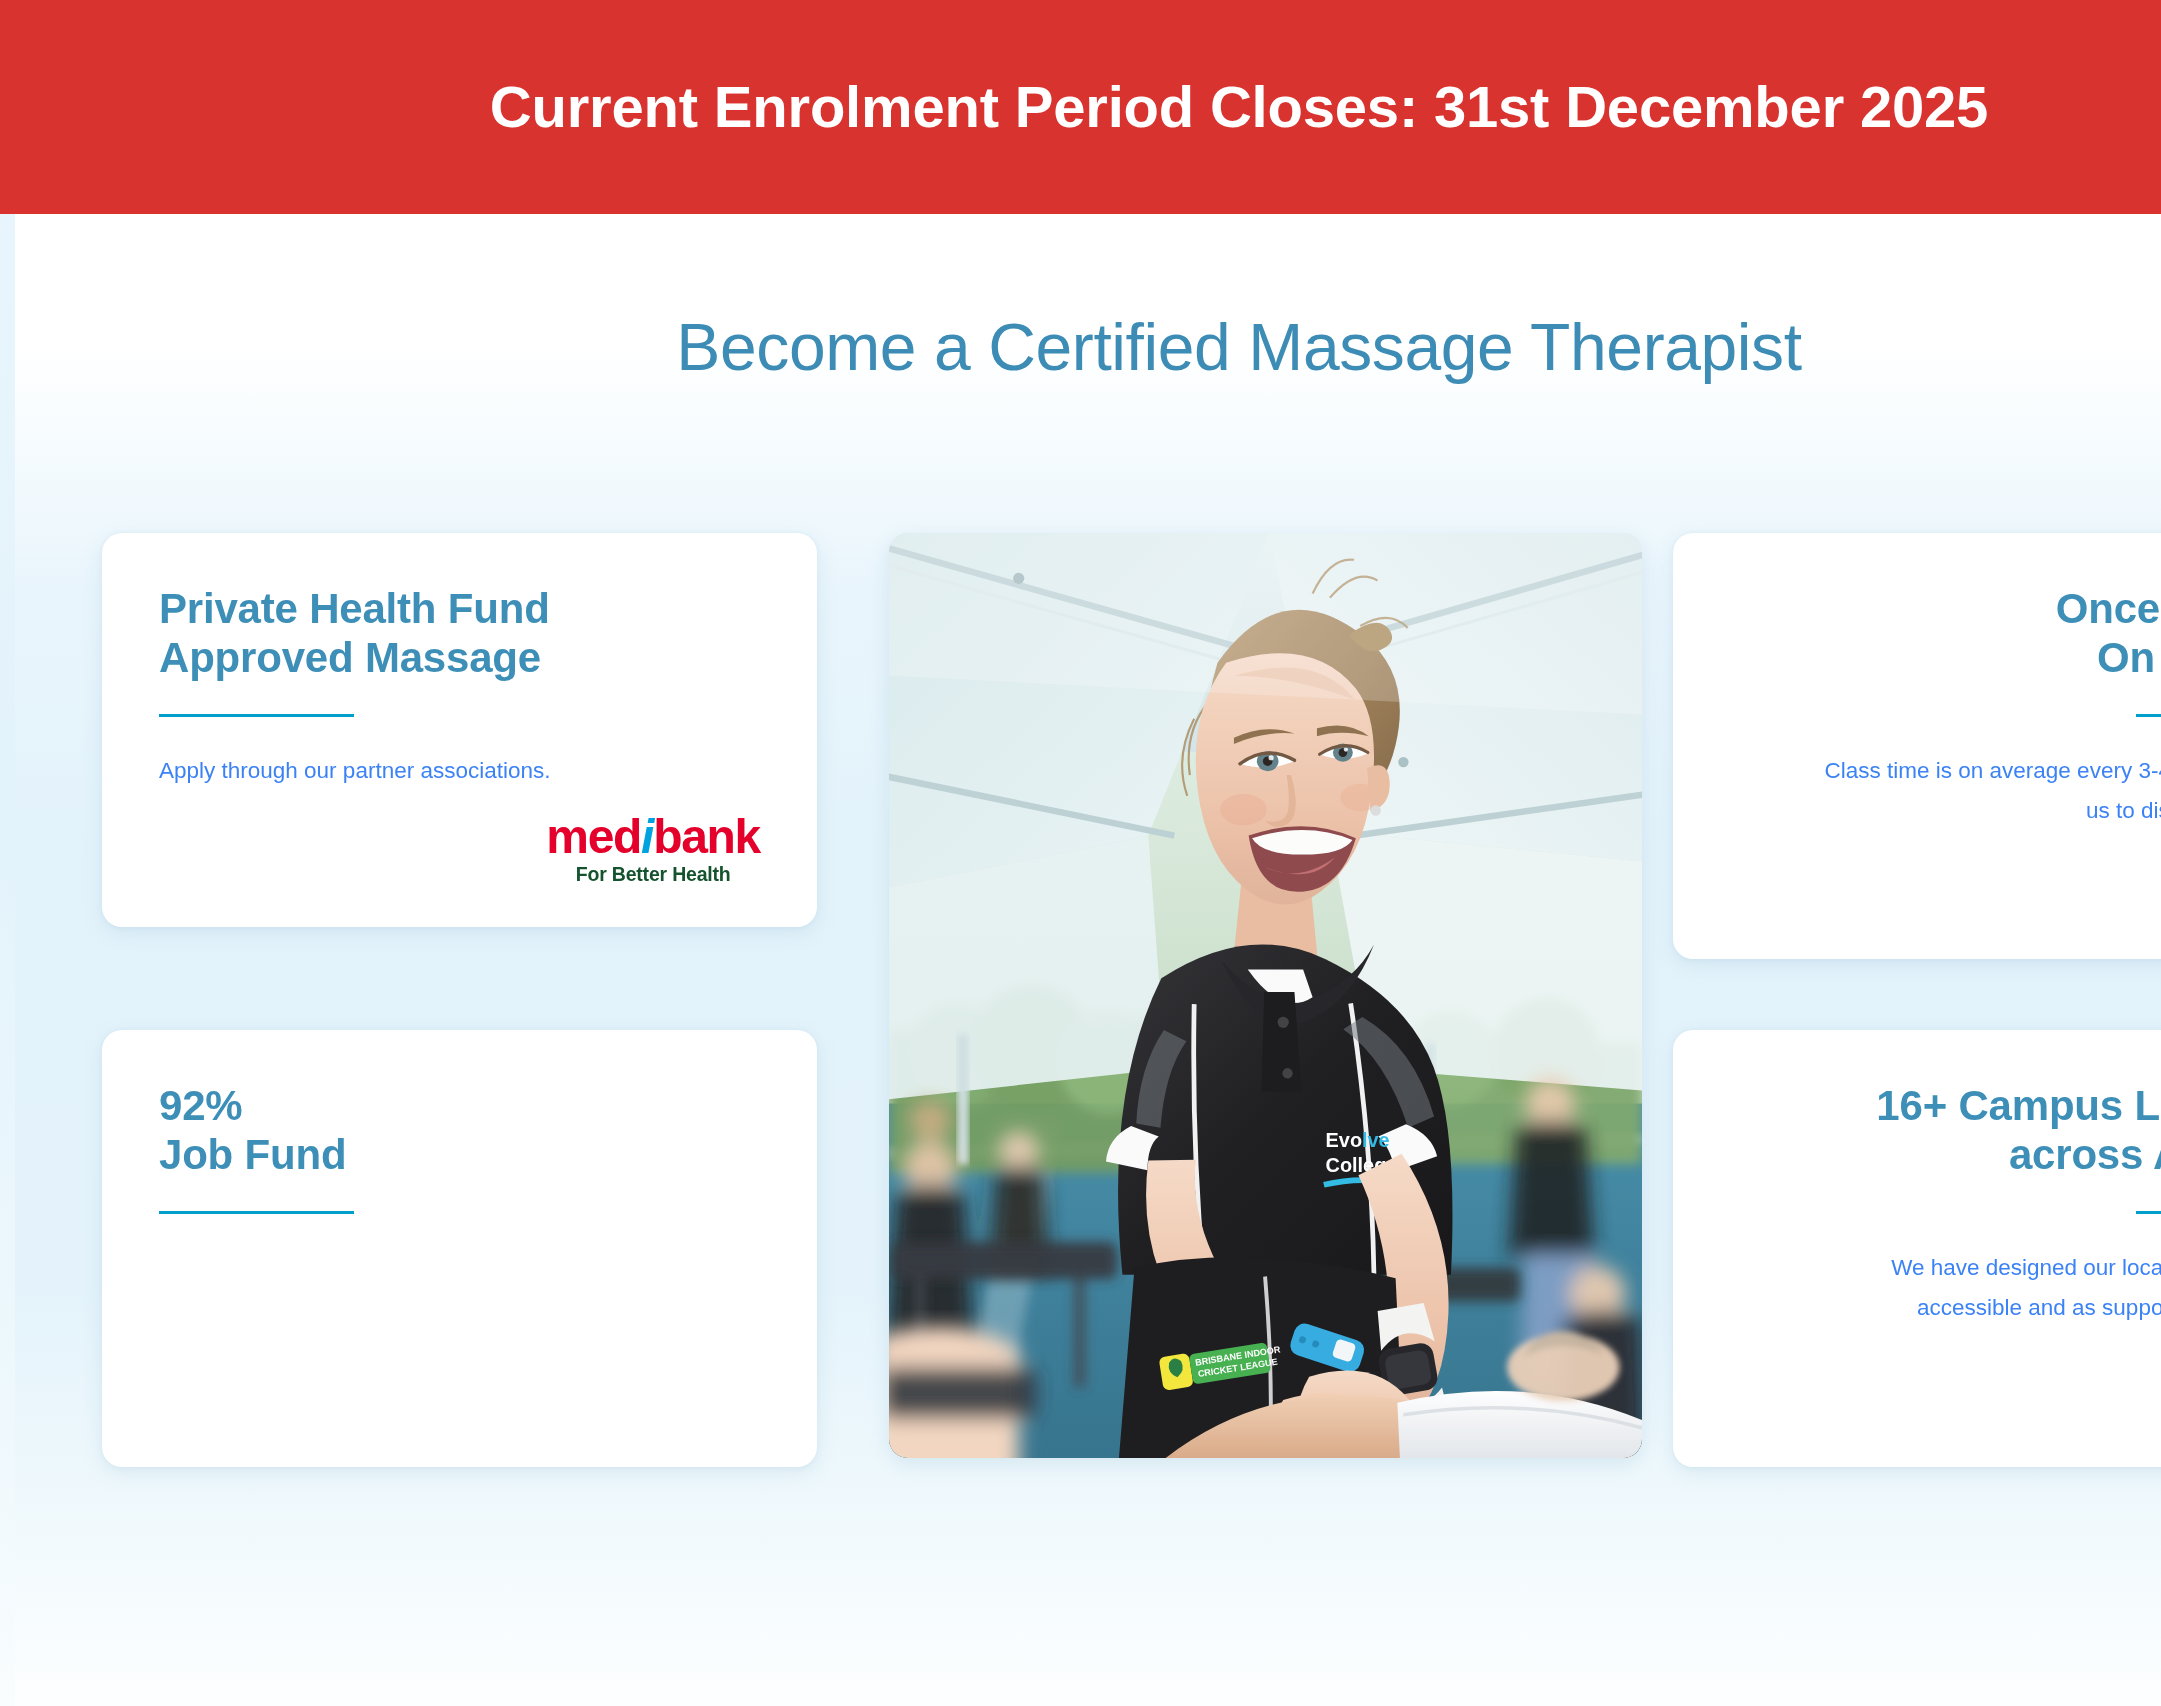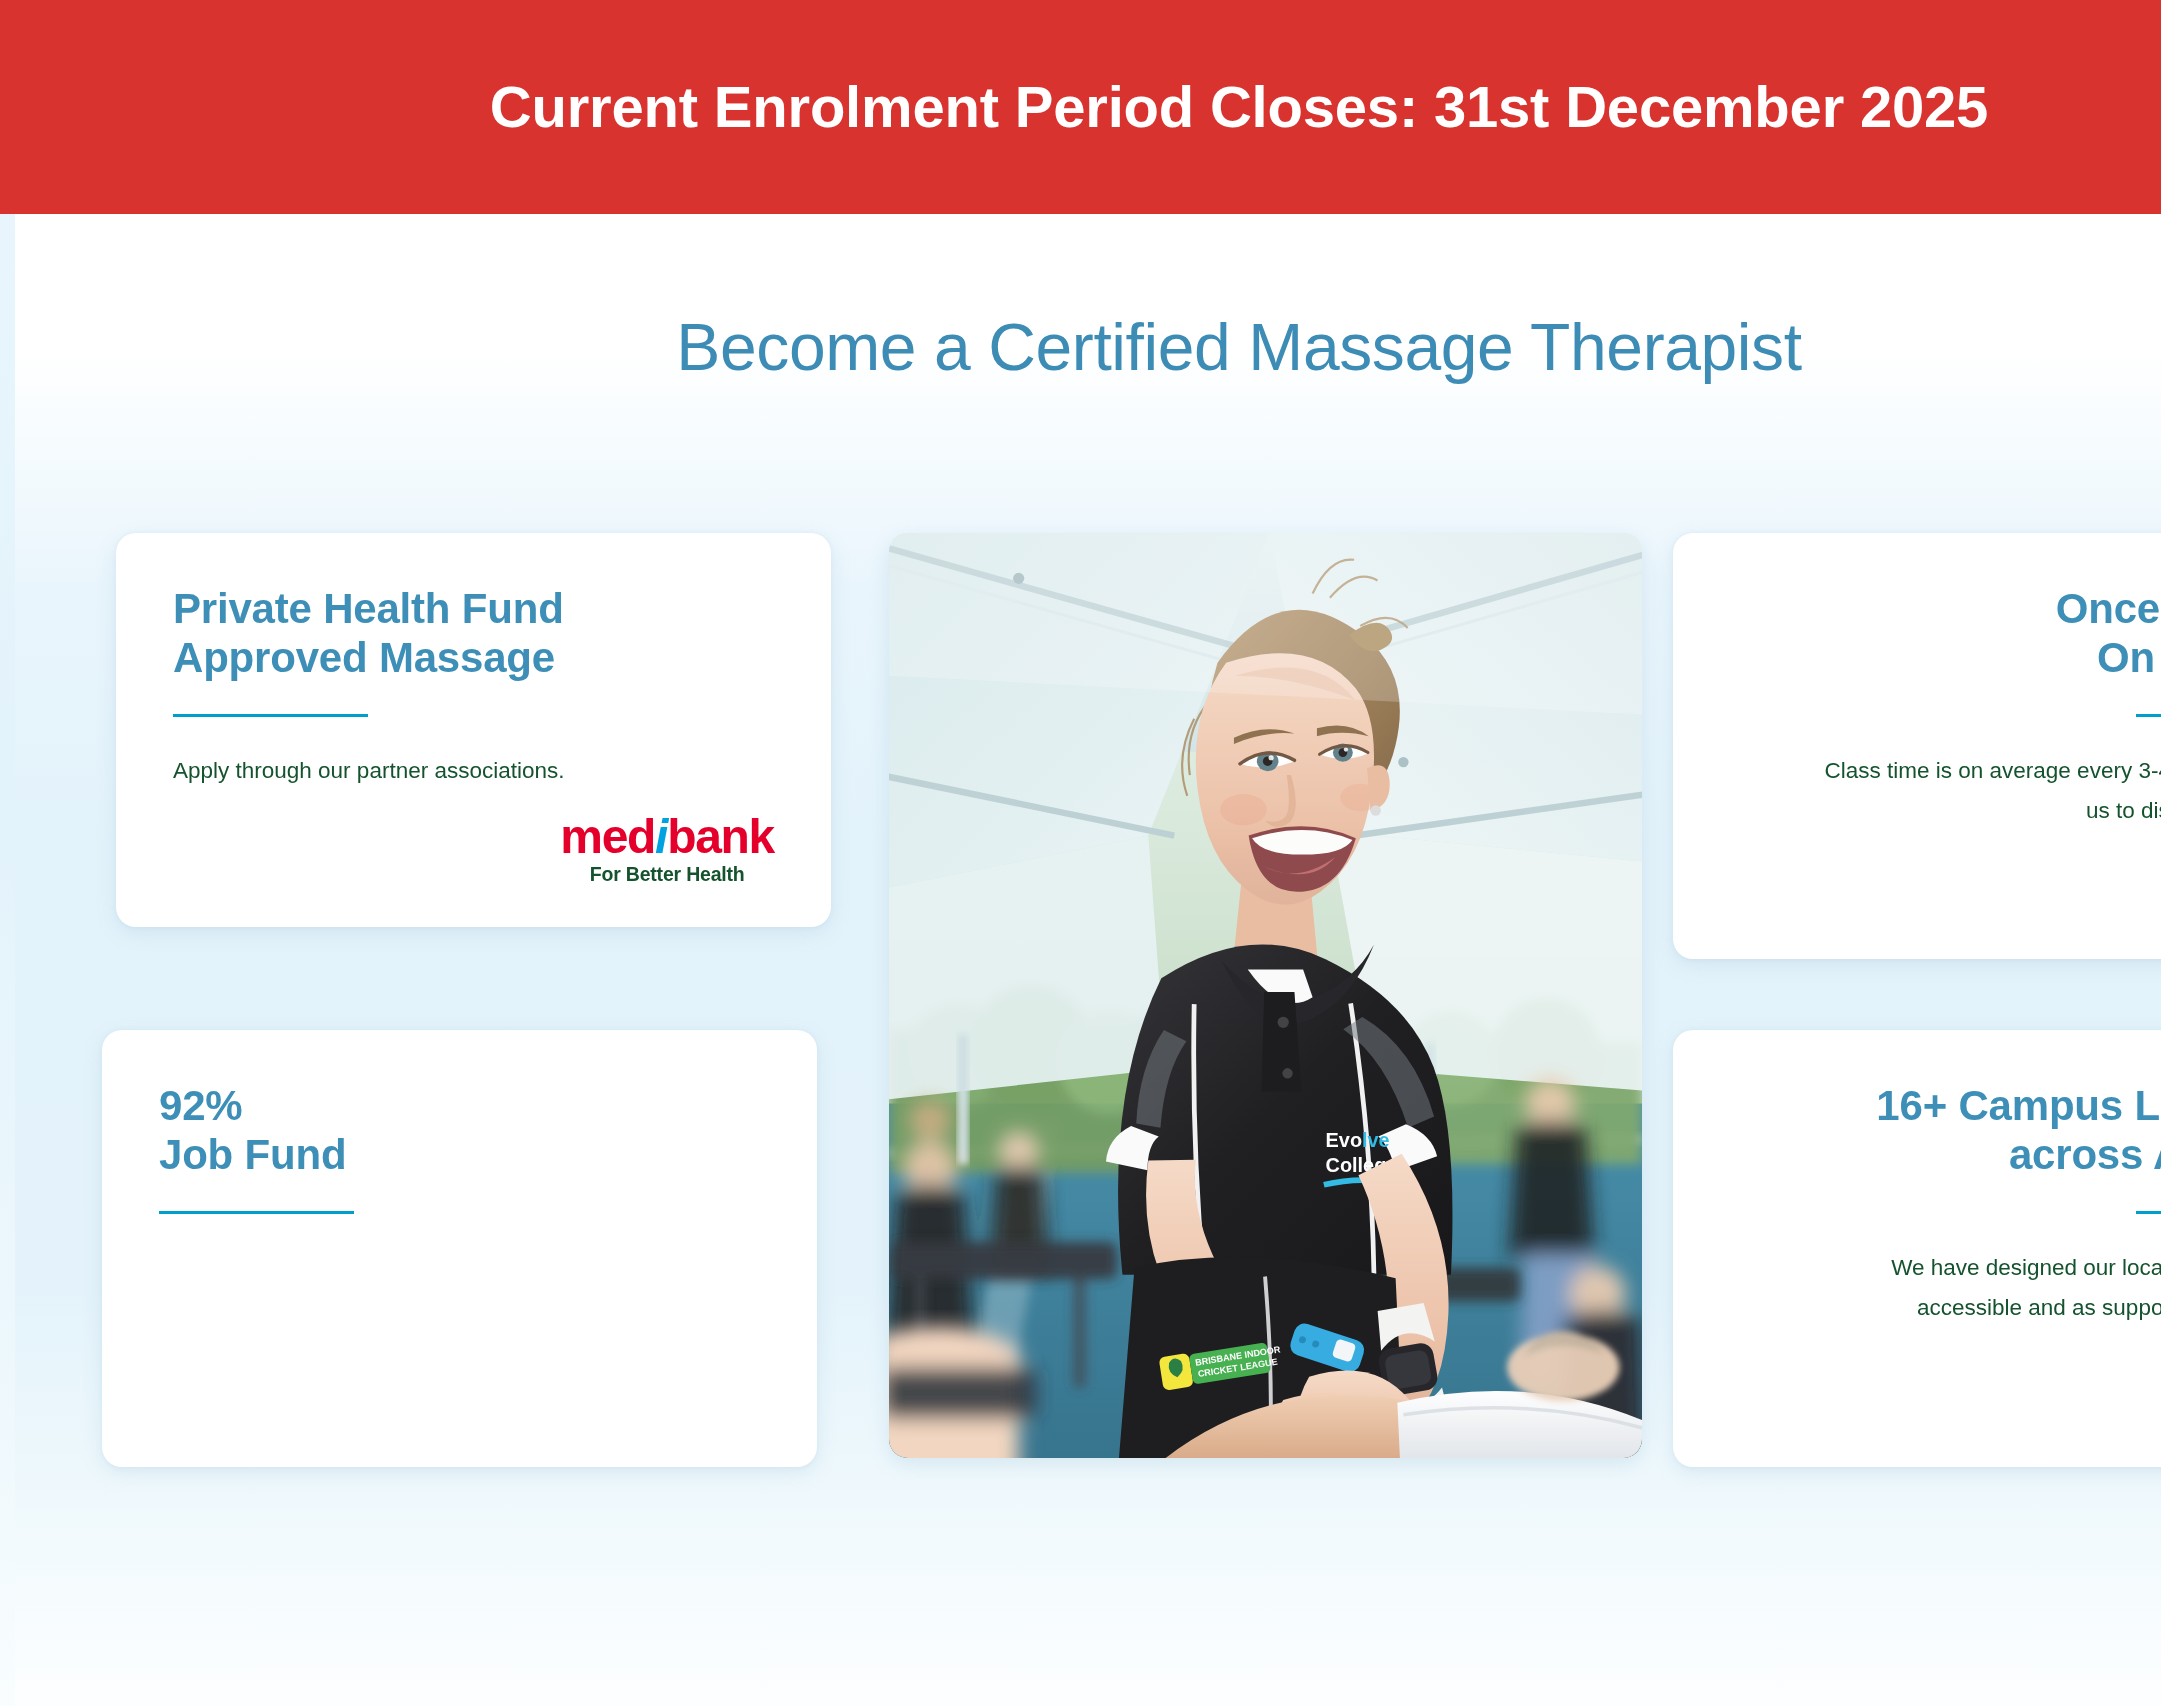--- a/index.html
+++ b/index.html
@@ -67,42 +67,42 @@
     position:absolute;
     background:#ffffff;
     border-radius:20px;
     box-shadow:0 6px 20px rgba(120,165,195,0.17), 0 0.9px 4.3px rgba(120,165,195,0.10);
     padding:51px 57px 43px 57px;
     display:flex; flex-direction:column;
   }
   .card.left   { width:715px; }
   .card.right  { width:715px; align-items:flex-end; text-align:right; }
 
-  .card-tl { left:14px;     top:0;     height:394px; }
+  .card-tl { left:0;     top:0;     height:394px; }
   .card-bl { left:0;     top:497px; height:437px; }
   .card-tr { left:1571px; top:0;     height:426px; }
   .card-br { left:1571px; top:497px; height:437px; }
 
   .card-heading{
     color:#3d8fb8;
     font-size:42px;
     font-weight:bold;
     line-height:1.17;
     letter-spacing:-0.2px;
   }
   .card-heading .hl{ display:block; }
 
   .card-divider{
     width:195px; height:3px;
     background:#009fcb;
     margin-top:32px;
   }
 
   .card-body{
-    color:#14532d;
+    color:#3b82f6;
     font-size:22.5px;
     font-weight:400;
     line-height:1.75;
     margin-top:34px;
     max-width:532px;
   }
   .card.right .card-body{ max-width:532px; }
 
   
   .medibank-logo{

